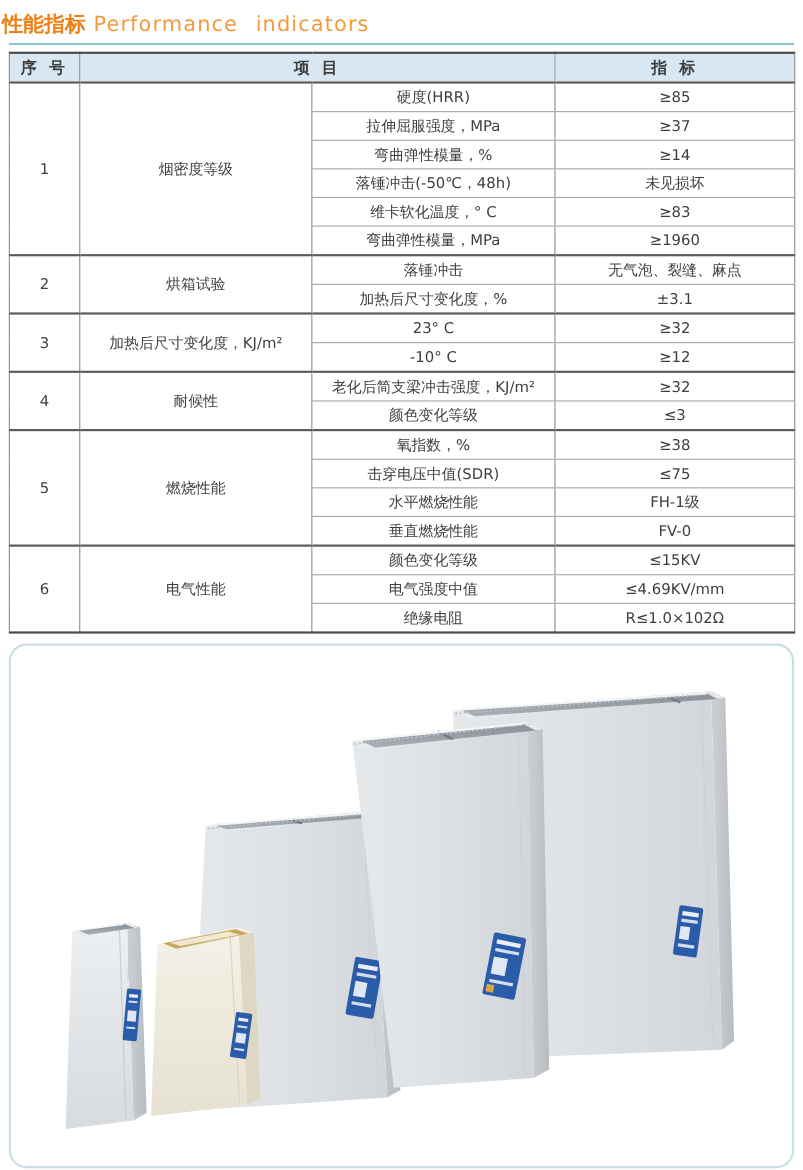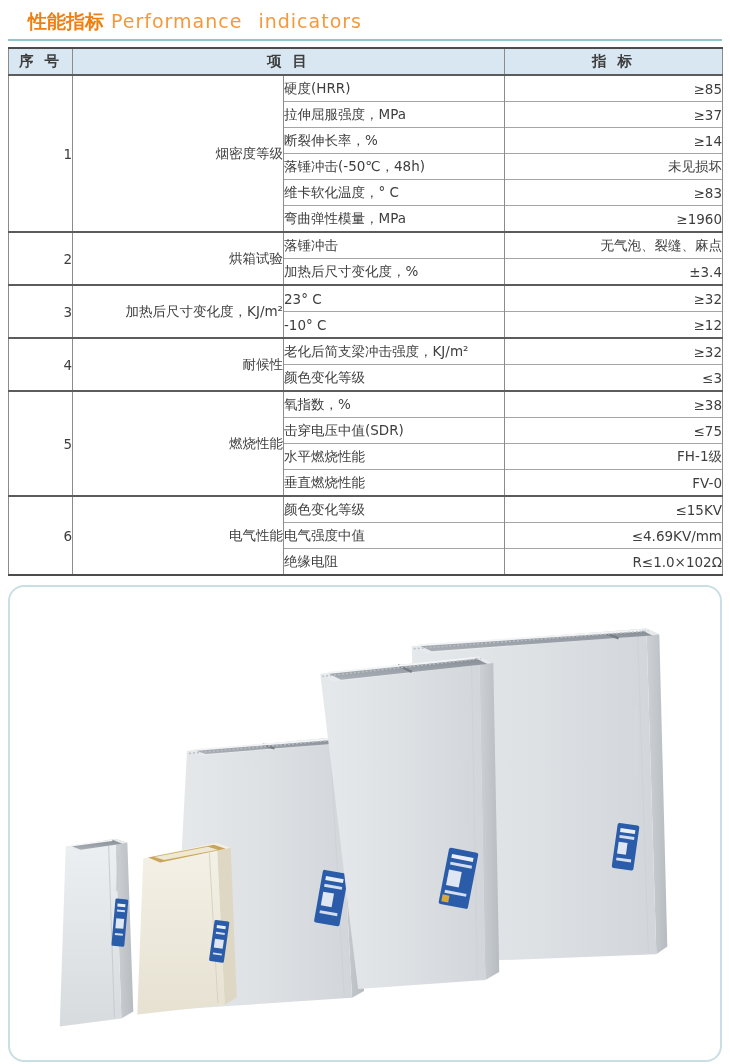--- a/index.html
+++ b/index.html
@@ -2,43 +2,43 @@
 <html><head>
 <meta charset="utf-8">
 <style>
   html,body{margin:0;padding:0}
   body{
     width:730px;height:1064px;position:relative;overflow:hidden;
     background:#ffffff;
     font-family:"DejaVu Sans","Liberation Sans",sans-serif;
     -webkit-font-smoothing:antialiased;
   }
-  .header{padding:9px 8px 0 28px;white-space:nowrap}
+  .header{padding:9px 8px 0 2px;white-space:nowrap}
   .t-zh{font-weight:bold;font-size:19px;color:#ef7f10}
   .t-en{font-size:19px;color:#f29a3c;margin-left:7px;letter-spacing:1px;word-spacing:9px}
   .rule{height:2px;background:#8fc6ce;margin:4px 8px 0 8px}
 
   table.perf{
     border-collapse:collapse;table-layout:fixed;width:714px;
     margin:6px 0 0 8px;color:#3e3e3e;
     border-top:2px solid #4c4c4c;border-bottom:2px solid #4c4c4c;
   }
   table.perf th{
     background:#d9e7f2;height:23px;font-size:14.5px;font-weight:600;
     letter-spacing:3px;border-bottom:1px solid #575757;color:#3e3e3e;
   }
   table.perf td{height:25px;font-size:13.5px;padding:0}
   table.perf th,table.perf td{
     border-left:1px solid #8c8c8c;border-right:1px solid #8c8c8c;
     overflow:hidden;white-space:nowrap;
   }
   tbody td{border-top:1px solid #a5a5a5}
   tr.sec td{border-top:2px solid #5c5c5c}
-  td.no,td.cat,td.val{text-align:right}
-  td.item{text-align:left;padding-left:14px}
+  td.no,td.cat,td.val{text-align:center}
+  td.item{text-align:center;padding-left:14px}
   td.cat{font-size:13.5px}
 
   .photo{
     position:absolute;left:8px;top:585px;width:710px;height:473px;
     border:2px solid #c9dfe3;border-radius:16px;background:#ffffff;overflow:hidden;
   }
   .photo svg{display:block}
 </style>
 </head>
 <body>
@@ -68,21 +68,21 @@
       <td class="no" rowspan="6">1</td>
       <td class="cat" rowspan="6">烟密度等级</td>
       <td class="item">硬度(HRR)</td>
       <td class="val">≥85</td>
     </tr>
     <tr>
         <td class="item">拉伸屈服强度，MPa</td>
         <td class="val">≥37</td>
       </tr>
     <tr>
-        <td class="item">断裂伸长率，%</td>
+        <td class="item">弯曲弹性模量，%</td>
         <td class="val">≥14</td>
       </tr>
     <tr>
         <td class="item">落锤冲击(-50℃，48h)</td>
         <td class="val">未见损坏</td>
       </tr>
     <tr>
         <td class="item">维卡软化温度，° C</td>
         <td class="val">≥83</td>
       </tr>
@@ -92,21 +92,21 @@
       </tr>
 
     <tr class="sec">
       <td class="no" rowspan="2">2</td>
       <td class="cat" rowspan="2">烘箱试验</td>
       <td class="item">落锤冲击</td>
       <td class="val">无气泡、裂缝、麻点</td>
     </tr>
     <tr>
         <td class="item">加热后尺寸变化度，%</td>
-        <td class="val">±3.4</td>
+        <td class="val">±3.1</td>
       </tr>
 
     <tr class="sec">
       <td class="no" rowspan="2">3</td>
       <td class="cat" rowspan="2">加热后尺寸变化度，KJ/m²</td>
       <td class="item">23° C</td>
       <td class="val">≥32</td>
     </tr>
     <tr>
         <td class="item">-10° C</td>

